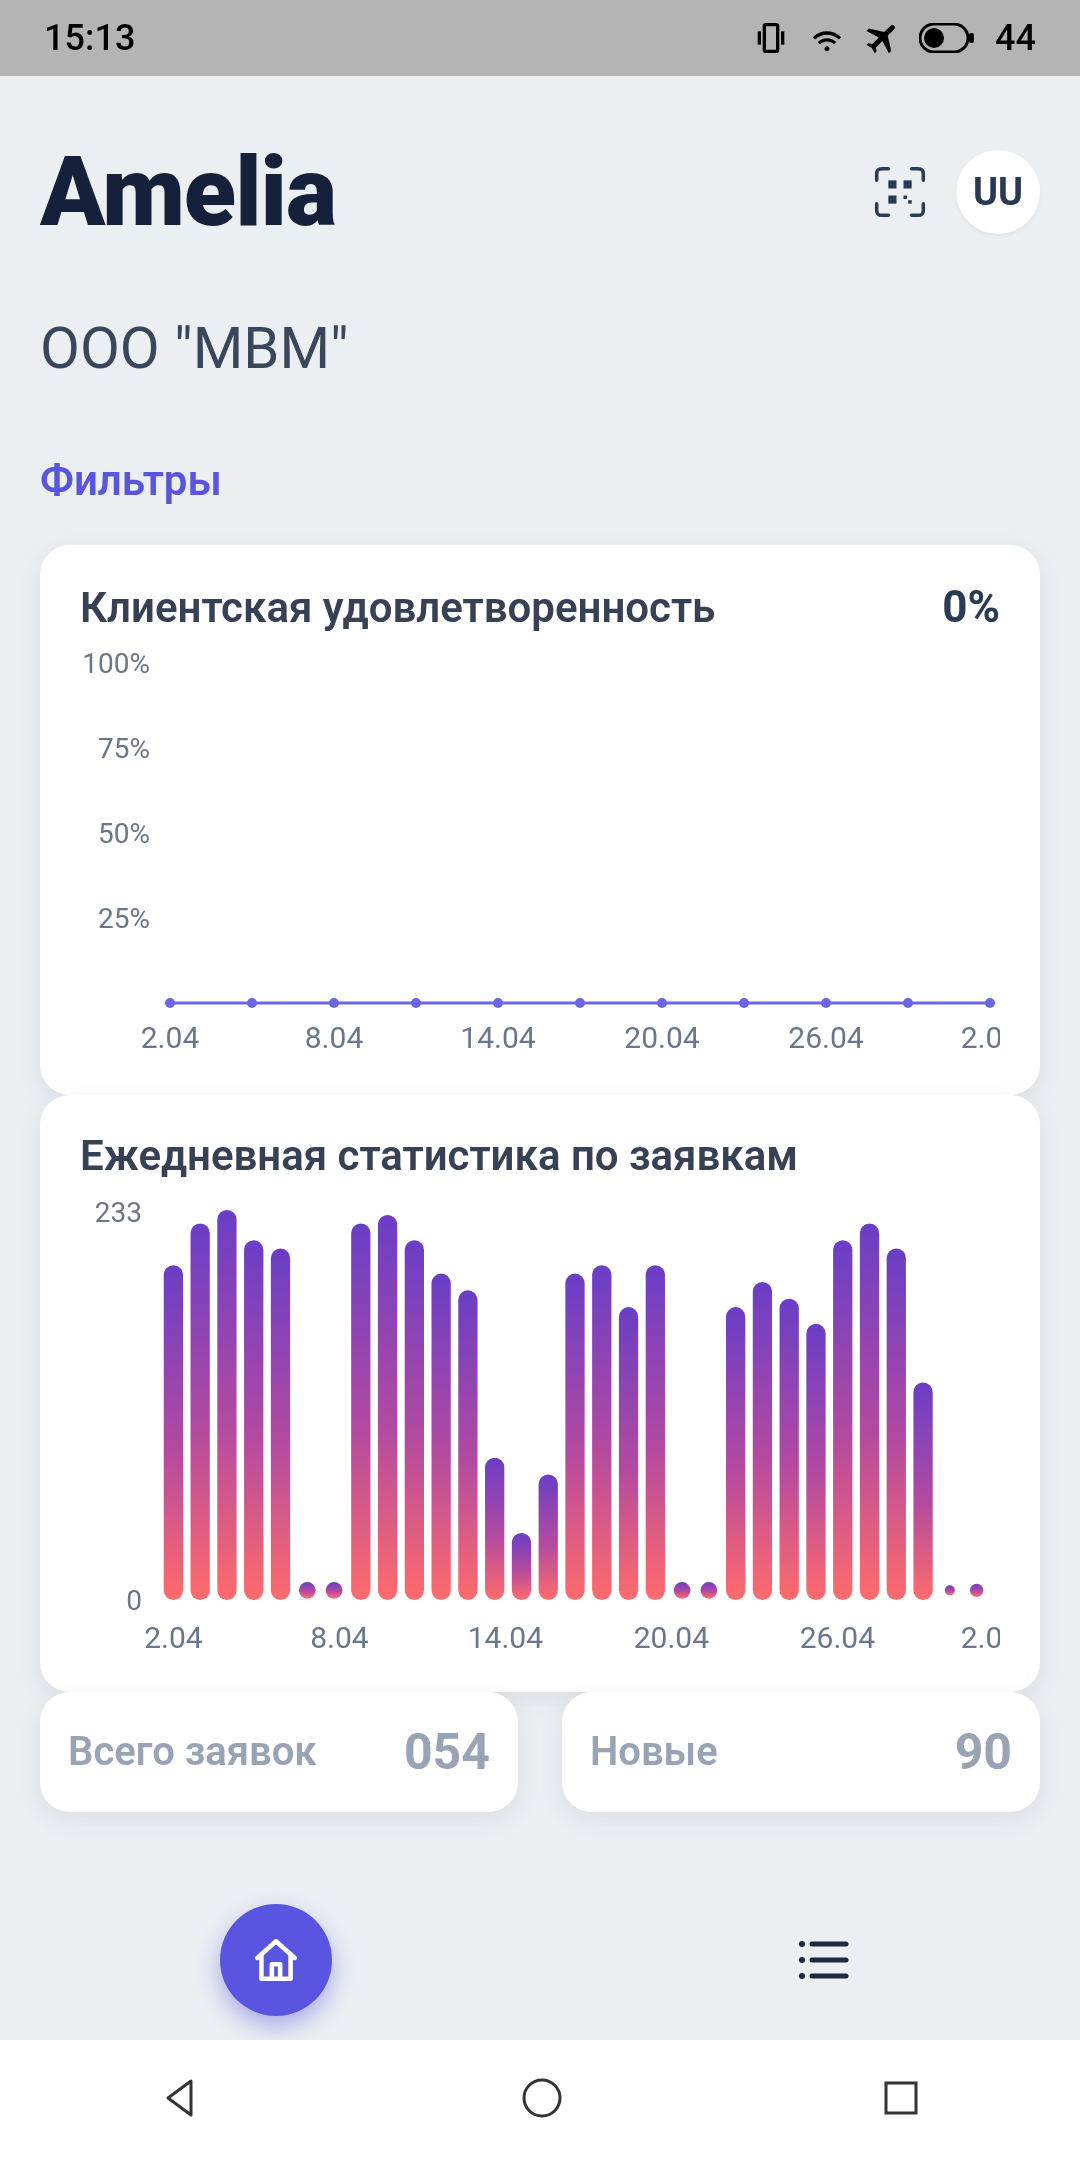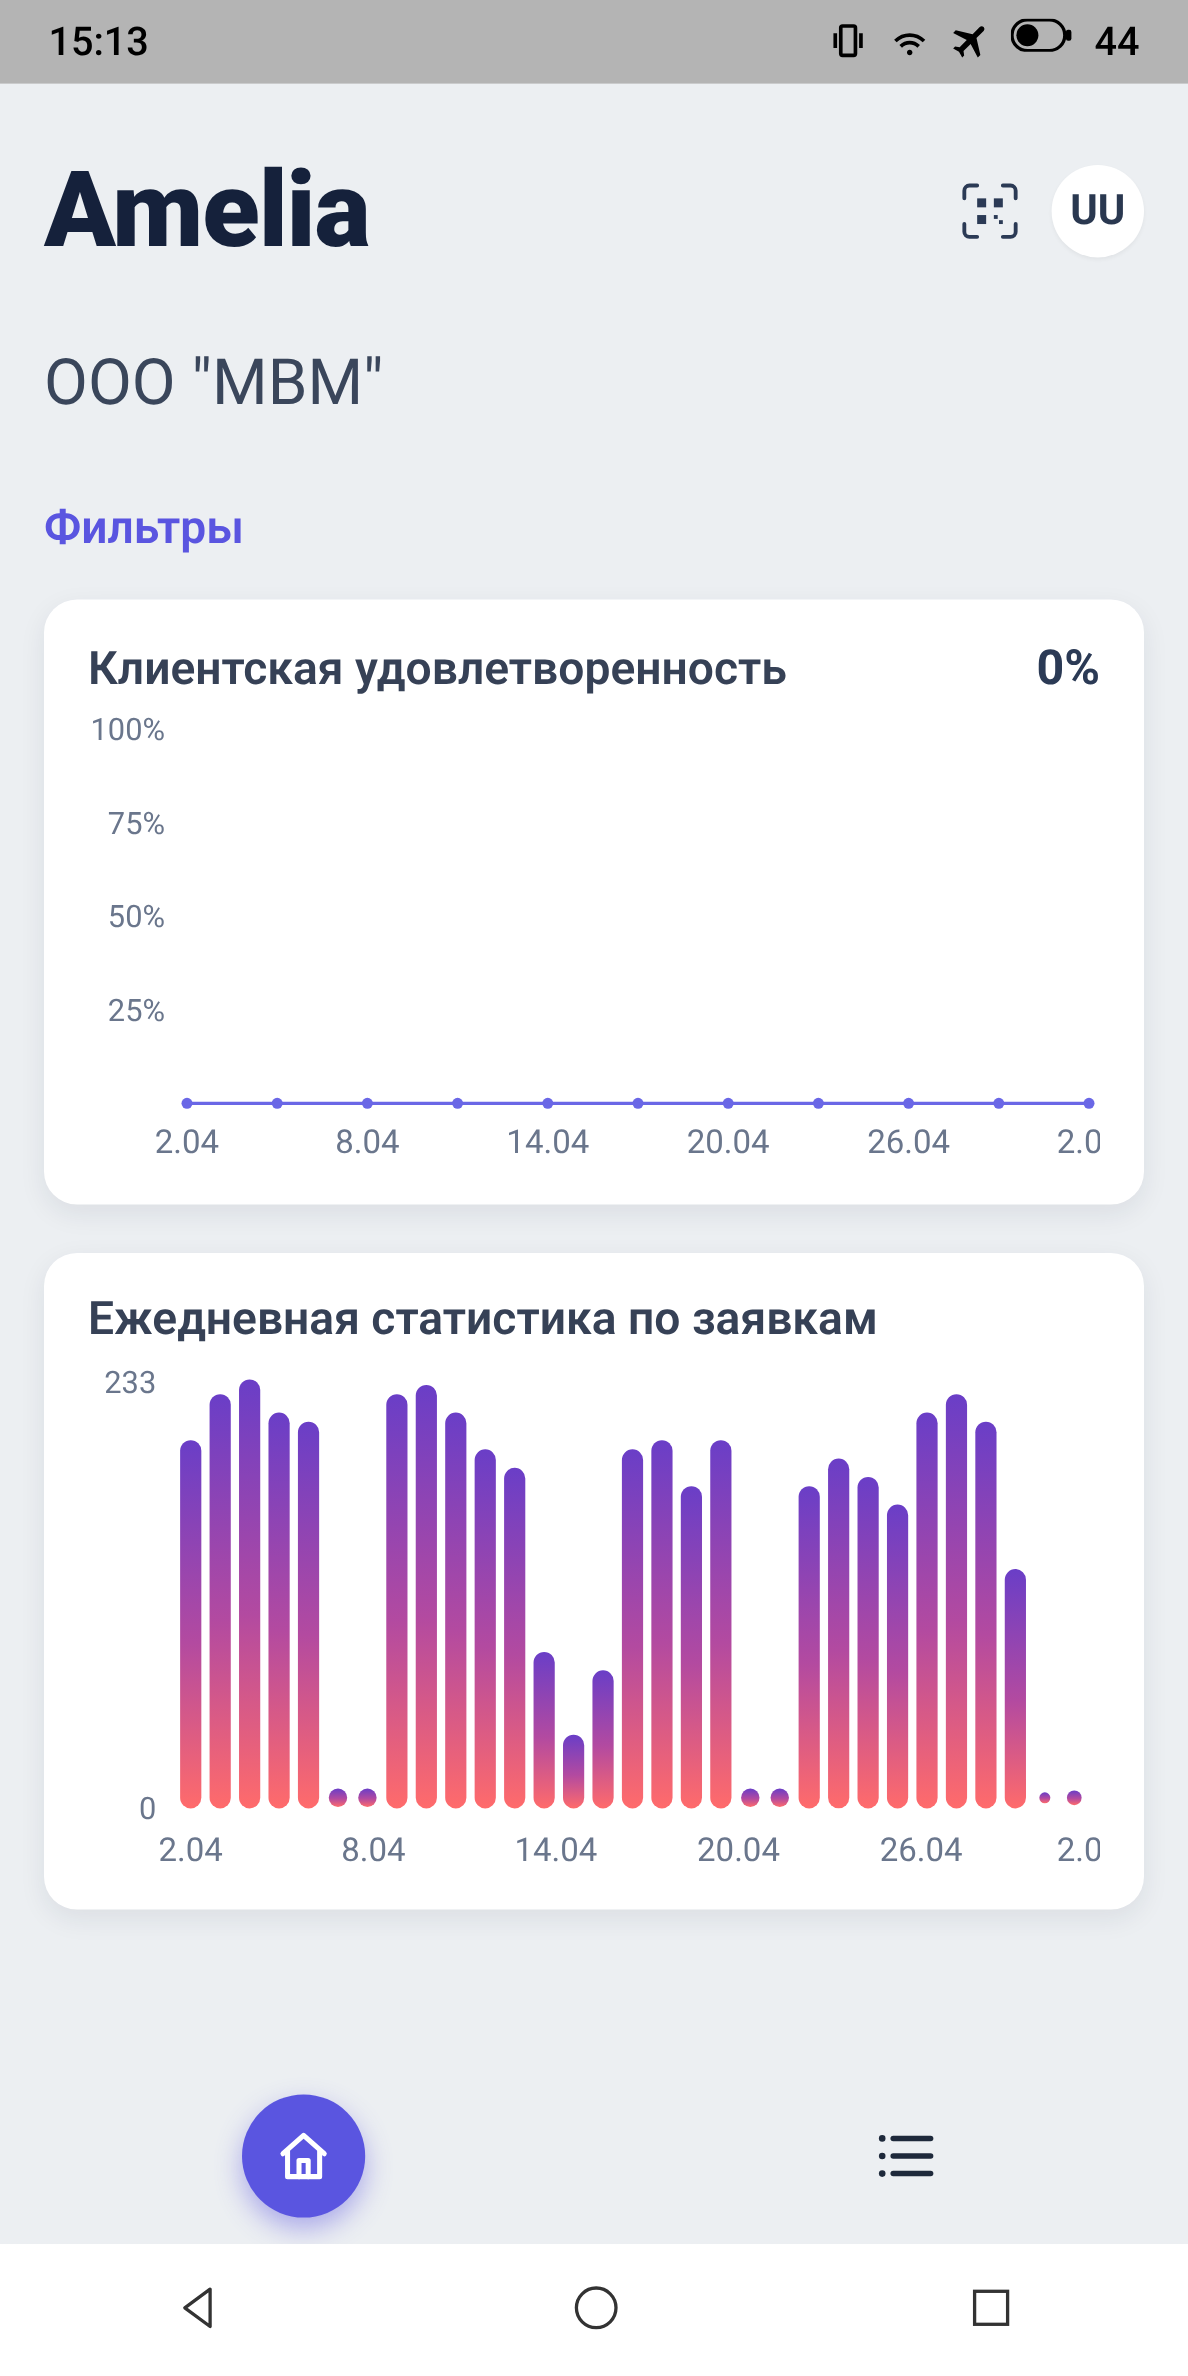--- a/index.html
+++ b/index.html
@@ -17,21 +17,21 @@
     background: #b4b4b4;
     display: flex;
     align-items: center;
     justify-content: space-between;
     padding: 0 44px;
     font-size: 36px;
     font-weight: 500;
     color: #000;
     gap: 36px;
   }
-  .status-right { display: flex; gap: 16px; }
+  .status-right { display: flex; align-items: center; gap: 16px; }
   .status-right svg { display: block; }
   .status-batt-text { font-size: 36px; margin-left: 4px; }
 
   
   .content {
     padding: 30px 40px 200px 40px;
   }
 
   
   .header-row {
@@ -79,21 +79,20 @@
     font-weight: 600;
     color: #5a55e0;
     margin-top: 44px;
   }
 
   
   .card {
     background: #fff;
     border-radius: 30px;
     padding: 36px 40px 32px 40px;
-    margin-bottom: 44px;
     box-shadow: 0 8px 24px rgba(30,41,59,.08);
   }
   .card-header {
     display: flex; justify-content: space-between; align-items: baseline;
     margin-bottom: 10px;
   }
   .card-title {
     font-size: 42px;
     font-weight: 600;
     color: #364156;
@@ -365,20 +364,30 @@
           <text class="axis-label" x="93.38709677419355" y="458" text-anchor="middle">2.04</text>
           <text class="axis-label" x="259.38709677419354" y="458" text-anchor="middle">8.04</text>
           <text class="axis-label" x="425.38709677419354" y="458" text-anchor="middle">14.04</text>
           <text class="axis-label" x="591.3870967741935" y="458" text-anchor="middle">20.04</text>
           <text class="axis-label" x="757.3870967741935" y="458" text-anchor="middle">26.04</text>
           <text class="axis-label" x="910" y="458" text-anchor="middle">2.05</text>
         </svg>
     </div>
   </div>
 
+  <div class="summary-row">
+    <div class="summary-card">
+      <div class="summary-label">Всего заявок</div>
+      <div class="summary-value">054</div>
+    </div>
+    <div class="summary-card">
+      <div class="summary-label">Новые</div>
+      <div class="summary-value">90</div>
+    </div>
+  </div>
 
 </div>
 
 <div class="bottom-bar">
   <div class="home-btn">
     <svg width="50" height="50" viewBox="0 0 24 24" fill="none" stroke="#fff" stroke-width="2.2" stroke-linejoin="round" stroke-linecap="round">
       <path d="M3 11 L12 3 L21 11"></path>
       <path d="M5 10 V21 H19 V10"></path>
       <path d="M10 21 V14 H14 V21"></path>
     </svg>

